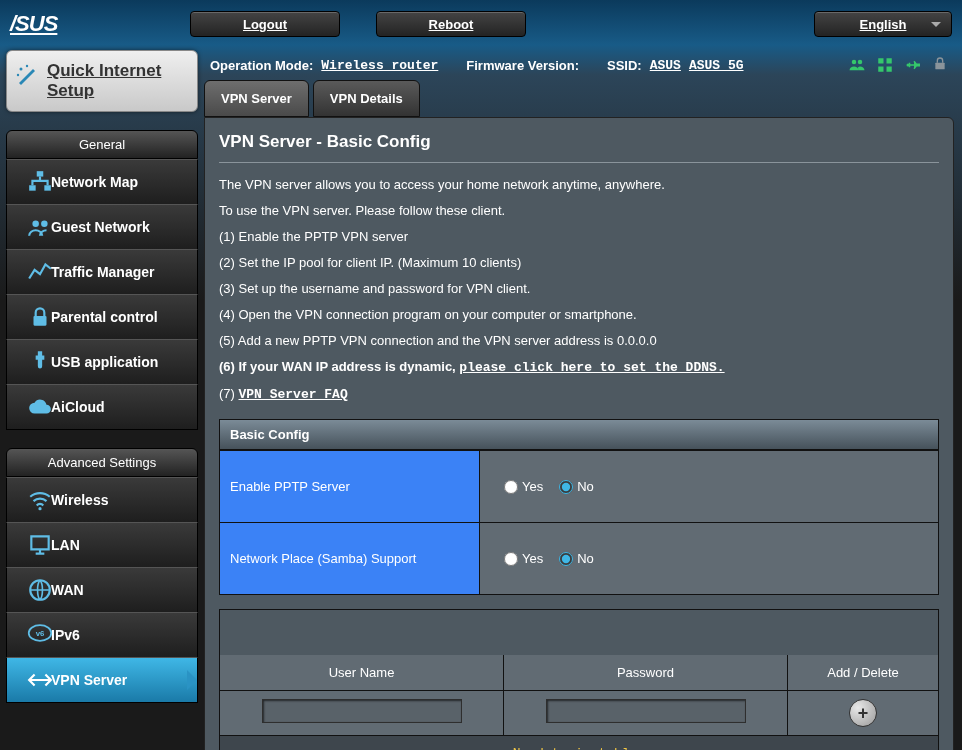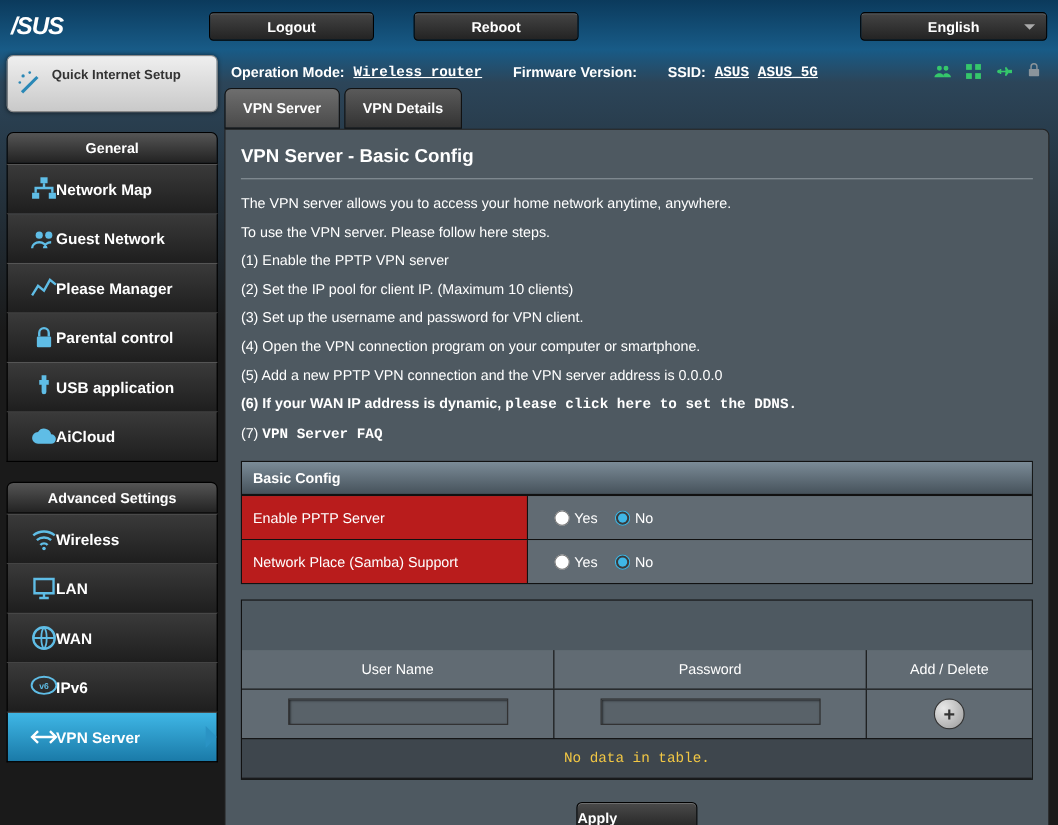--- a/index.html
+++ b/index.html
@@ -8,59 +8,59 @@
     height: 750px;
     background: linear-gradient(180deg, #0b3a5c 0%, #185b87 6%, #2c4559 10%, #1a1a1a 40%);
     font-family: Arial, Helvetica, sans-serif;
     font-size: 13px;
     color: #fff;
     overflow: hidden;
     position: relative;
   }
 
   
-  .topbar { display: flex; align-items: center; padding: 8px 10px 0 10px; height: 40px; }
+  .topbar { display: flex; align-items: center; padding: 8px 10px 0 10px; height: 40px; text-decoration: underline; }
   .logo { font-family: Arial Black, Arial; font-weight: 900; font-size: 22px; letter-spacing: -1px; color: #fff; width: 180px; font-style: italic;}
   .top-btns { display: flex; gap: 36px; }
   .top-btn {
     width: 150px; height: 26px; line-height: 26px; text-align: center;
     background: linear-gradient(#444,#232323);
     border: 1px solid #000; border-radius: 4px;
     color: #fff; font-weight: bold; cursor: pointer;
     box-shadow: inset 0 1px 0 rgba(255,255,255,.2);
   }
   .spacer { flex: 1; }
-  .lang-btn { width: 170px; position: relative; }
+  .lang-btn { width: 138px; position: relative; }
   .lang-btn::after { content:""; position:absolute; right:10px; top:10px; border:5px solid transparent; border-top-color:#aaa;}
 
   
   .infobar { display:flex; align-items:center; padding: 16px 12px 6px 210px; gap: 8px; font-size:13px; color:#fff; font-weight:bold;}
   .infobar .lbl { color:#fff; }
   .infobar .ul { text-decoration: underline; font-family: "Courier New", monospace; font-weight:bold;}
   .infobar .icons { margin-left:auto; display:flex; gap:10px; align-items:center;}
   .ico { width:18px; height:18px; display:inline-block; }
 
   
   .leftcol { position:absolute; left:6px; top:50px; width:192px; }
   .quick-setup {
     background: linear-gradient(#efefef,#c9c9c9);
     border:1px solid #888; border-radius:6px;
-    color:#333; font-weight:bold; font-size:12px;
+    color:#333; font-weight:bold; font-size:17px;
     padding:10px 8px 10px 40px; position:relative;
     box-shadow: 0 0 4px rgba(0,0,0,.5);
     margin-bottom: 18px;
     min-height: 52px;
-    display:flex; 
+    display:flex; align-items:center;text-decoration:underline;
   }
   .quick-setup .wand { position:absolute; left:8px; top:12px; width:24px; height:24px; }
 
   .section-hdr {
     background: linear-gradient(#555,#222);
     border:1px solid #000; border-radius:6px 6px 0 0;
-    text-align:center; font-weight:bold; padding:6px 0;
+    text-align:center; font-weight:normal; padding:6px 0;
     color:#fff;
   }
   .side-item {
     background: linear-gradient(#3a3a3a,#1e1e1e);
     border:1px solid #000; border-top:1px solid #555;
     color:#fff; font-weight:bold; font-size:14px;
     padding: 14px 6px 14px 44px;
     position:relative;
     cursor:pointer;
   }
@@ -92,33 +92,33 @@
     background: #4e5961;
     border: 1px solid #222;
     border-radius: 0 6px 0 0;
     padding: 14px 14px 20px 14px;
     min-height: 600px;
   }
   .page-title { font-size:17px; font-weight:bold; color:#fff; border-bottom:1px solid #8a949b; padding-bottom:10px; margin-bottom:12px;}
   .desc { color:#fff; line-height: 20px; font-size:13px; }
   .desc p { margin-bottom: 6px;}
   .desc b a { color:#fff; }
-  .mono-link { font-family:"Courier New",monospace; font-weight:bold; color:#fff; cursor:pointer;}
+  .mono-link { font-family:"Courier New",monospace; text-decoration:underline; font-weight:bold; color:#fff; cursor:pointer;}
 
   
   .tbl { width:100%; border:1px solid #111; margin-top:14px; }
   .tbl-hdr {
     background: linear-gradient(#7b8b97,#46525b);
     padding:7px 10px; font-weight:bold; color:#fff; font-size:13px;
     border-bottom:1px solid #111;
   }
   .tbl-row { display:flex; border-top:1px solid #111;}
   .tbl-row:first-of-type{border-top:none;}
   .cell-label {
-    width: 260px; background:#b91c1c; padding:12px 10px; color:#fff;
+    width: 260px; background:#3b82f6; padding:28px 10px; color:#fff;
     border-right:1px solid #111;
   }
   .cell-val { flex:1; background:#616b73; padding:10px 24px; display:flex; align-items:center; gap:6px;}
   .radio-wrap { display:flex; align-items:center; gap:4px; margin-right:10px; color:#fff;}
   input[type=radio]{ accent-color:#3fb7e6; width:14px; height:14px;}
 
   
   .up-headrow { display:flex; background:#616b73;margin-top:45px; }
   .up-headrow > div { text-align:center; padding:10px 6px; color:#fff; border-right:1px solid #111;}
   .col-u { flex:1.2;} .col-p{flex:1.2;} .col-ad{width:150px; border-right:none !important;}
@@ -233,21 +233,21 @@
           </svg>
         </span>
       <span>Guest Network</span>
     </div>
     <div class="side-item">
       <span class="mi">
           <svg viewBox="0 0 24 24" width="26" height="26">
             <polyline points="2,18 7,10 12,14 17,5 22,9" stroke="#5fbde6" stroke-width="2" fill="none"></polyline>
           </svg>
         </span>
-      <span>Please Manager</span>
+      <span>Traffic Manager</span>
     </div>
     <div class="side-item">
       <span class="mi">
           <svg viewBox="0 0 24 24" width="26" height="26">
             <rect x="6" y="11" width="12" height="9" rx="1" fill="#5fbde6"></rect>
             <path d="M8 11V8a4 4 0 118 0v3" stroke="#5fbde6" stroke-width="2" fill="none"></path>
           </svg>
         </span>
       <span>Parental control</span>
     </div>
@@ -322,21 +322,21 @@
   <div class="tabs">
     <div class="tab active">VPN Server</div>
     <div class="tab">VPN Details</div>
   </div>
 
   <div class="panel">
     <div class="page-title">VPN Server - Basic Config</div>
 
     <div class="desc">
       <p>The VPN server allows you to access your home network anytime, anywhere.</p>
-      <p>To use the VPN server. Please follow here steps.</p>
+      <p>To use the VPN server. Please follow these client.</p>
       <p>(1) Enable the PPTP VPN server</p>
       <p>(2) Set the IP pool for client IP. (Maximum 10 clients)</p>
       <p>(3) Set up the username and password for VPN client.</p>
       <p>(4) Open the VPN connection program on your computer or smartphone.</p>
       <p>(5) Add a new PPTP VPN connection and the VPN server address is 0.0.0.0</p>
       <p><b><span>(6) If your WAN IP address is dynamic, </span><a class="mono-link">please click here to set the DDNS.</a></b></p>
       <p><span>(7) </span><a class="mono-link">VPN Server FAQ</a></p>
     </div>
 
     <div class="tbl">

